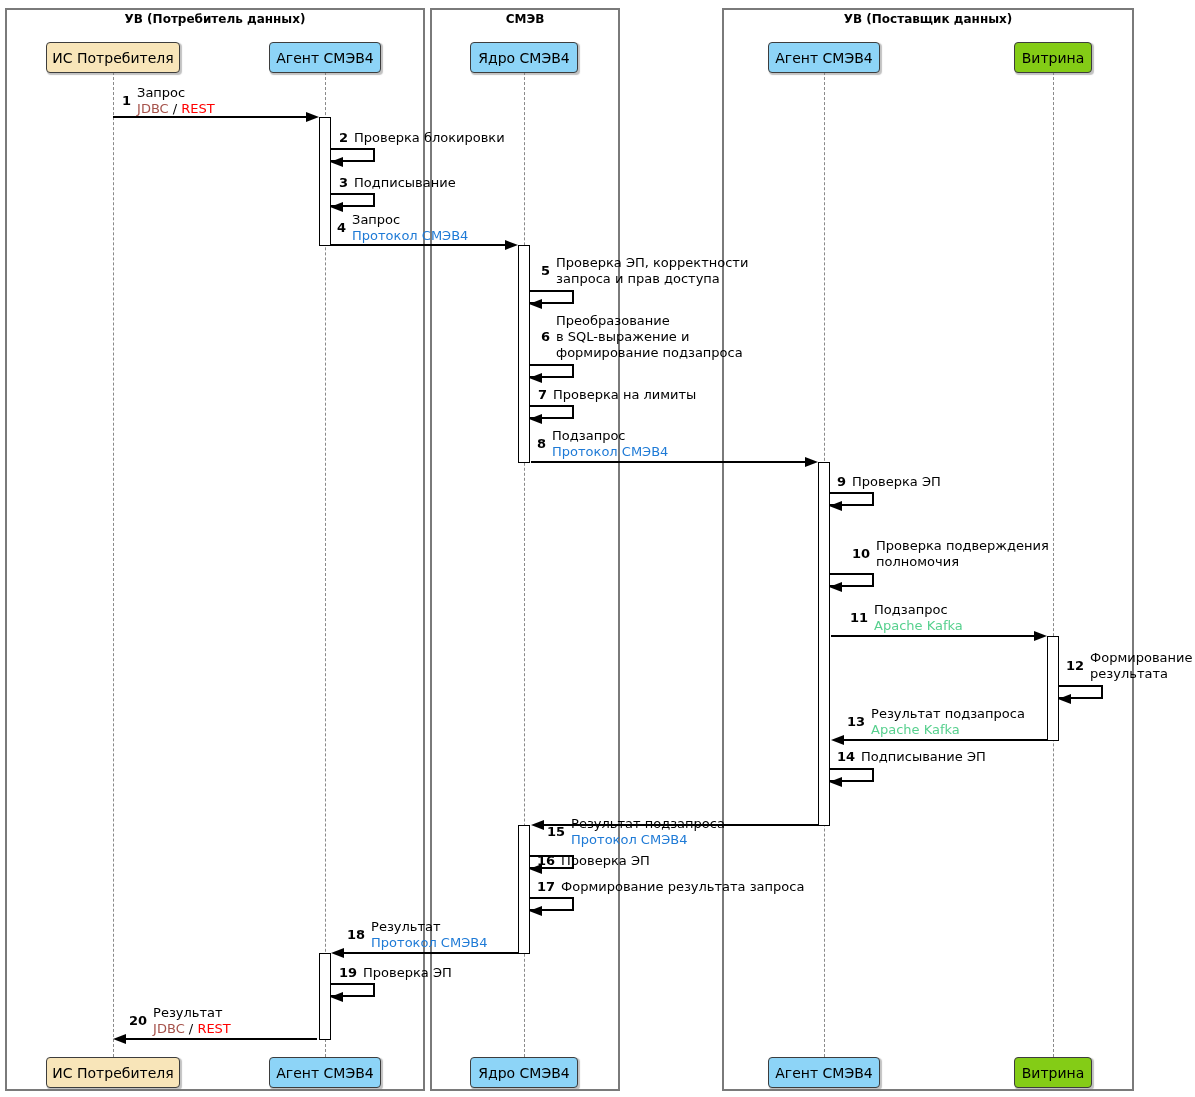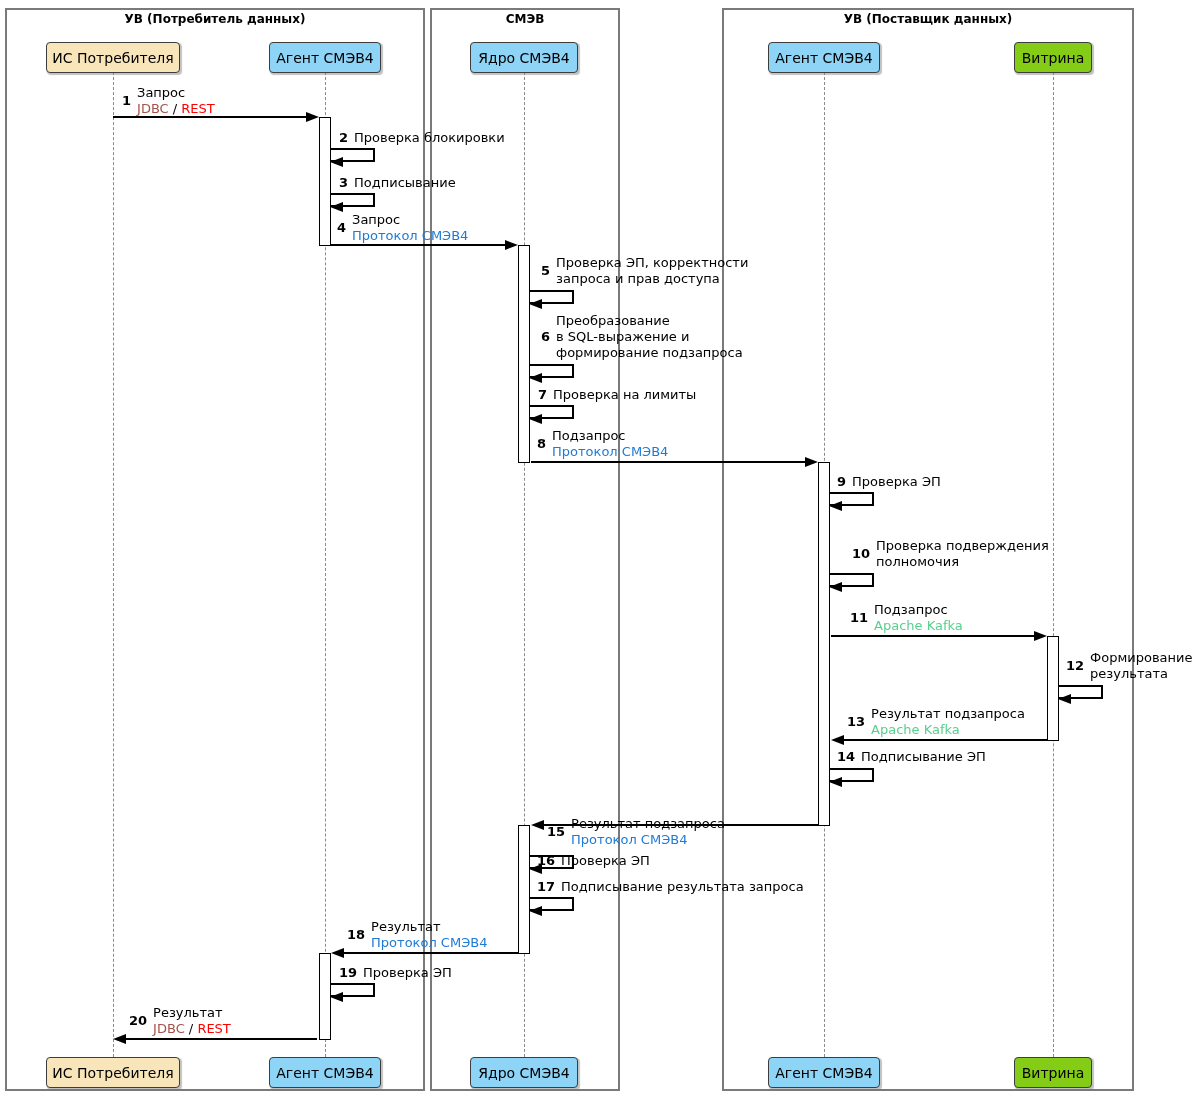--- a/index.html
+++ b/index.html
@@ -224,21 +224,21 @@
   <div class="msg" style="left:537px;top:837px;margin-top:16px;">
     <span class="num">16</span>
     <span class="l">Проверка ЭП</span>
   </div>
   <div class="selfmsg" style="left:530px;top:855px;">
       <span class="head left"></span>
     </div>
 
   <div class="msg" style="left:537px;top:879px;">
     <span class="num">17</span>
-    <span class="l">Подписывание результата запроса</span>
+    <span class="l">Формирование результата запроса</span>
   </div>
   <div class="selfmsg" style="left:530px;top:897px;">
       <span class="head left"></span>
     </div>
 
   <div class="msg" style="left:347px;top:919px;">
     <span class="num">18</span>
     <span>
       <span class="l">Результат</span>
       <span class="l c-blue">Протокол СМЭВ4</span>

